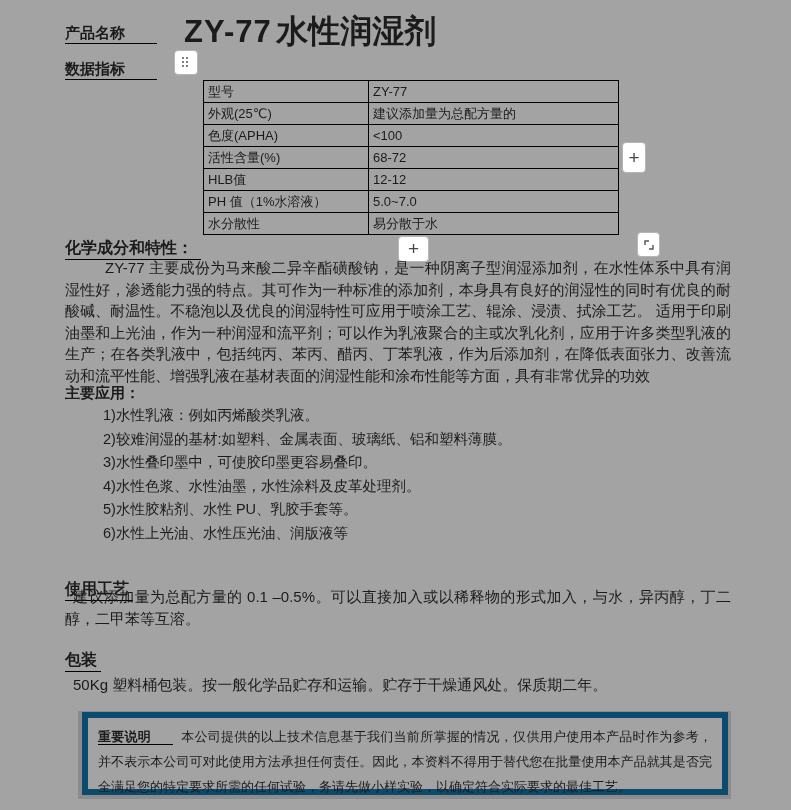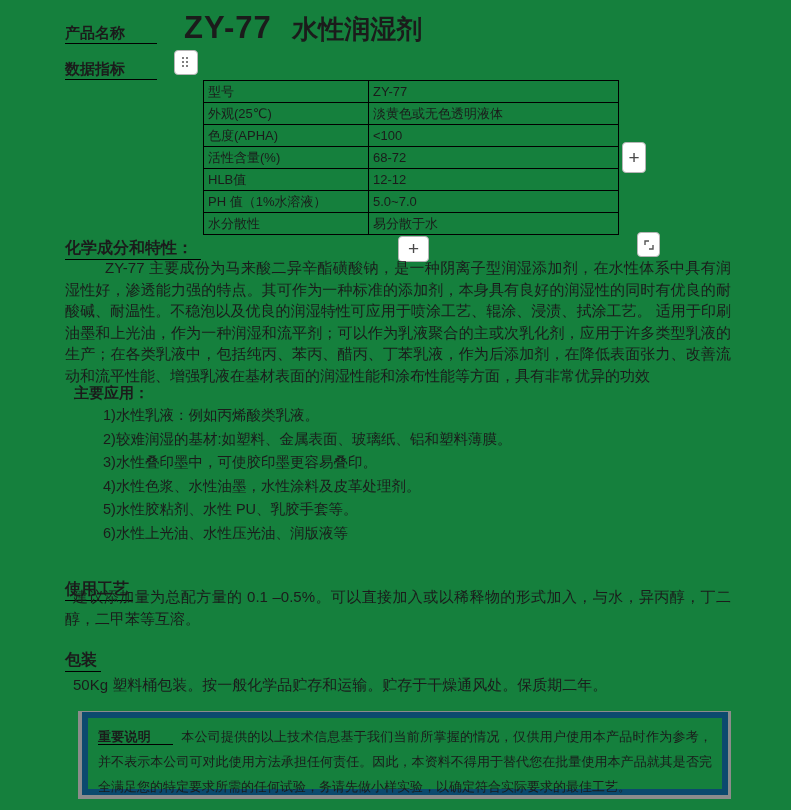--- a/index.html
+++ b/index.html
@@ -1,34 +1,34 @@
 <!DOCTYPE html>
 <html><head>
 <meta charset="utf-8">
 <style>
   html,body{margin:0;padding:0;background:#ffffff;}
   #page{
     position:relative;
     width:791px;height:810px;
-    background:#15803d;
+    background:#a3a3a3;
     font-family:"Liberation Sans","DejaVu Sans",sans-serif;
     color:#1b1b1b;
     overflow:hidden;
   }
   .abs{position:absolute;}
   .ul-head{
     font-weight:bold;
     border-bottom:1px solid #000;
     display:inline-block;
   }
   
   .product-label{left:65px;top:24px;font-size:15px;padding-right:32px;}
   .big-title{left:184px;top:10px;white-space:nowrap;}
   .big-title .code{font-size:31px;font-weight:bold;letter-spacing:1px;}
-  .big-title .name{font-size:26px;font-weight:bold;margin-left:16px;}
+  .big-title .name{font-size:32px;font-weight:bold;margin-left:0;}
   .data-label{left:65px;top:60px;font-size:15px;padding-right:32px;}
 
   
   .ctrl-btn{
     position:absolute;
     background:#fff;
     border:1px solid #b5b5b5;
     border-radius:4px;
     display:flex;align-items:center;justify-content:center;
     color:#4a4a4a;
@@ -61,21 +61,21 @@
   
   .section-head{font-size:16px;}
   .chem-head{left:65px;top:238px;padding-right:8px;}
   .para{
     position:absolute;
     width:666px;left:65px;
     font-size:15px;line-height:21.5px;
     text-align:justify;
   }
   .chem-para{top:257px;text-indent:40px;}
-  .apps-head{left:74px;top:384px;font-size:15px;font-weight:bold;}
+  .apps-head{left:65px;top:384px;font-size:15px;font-weight:bold;}
   .apps-list{left:103px;top:404px;font-size:14.5px;line-height:23.5px;}
   .usage-head{left:65px;top:563px;padding-right:4px;margin-top:16px;}
   .usage-para{top:586px;text-indent:8px;line-height:22px;}
   .pack-head{left:65px;top:650px;padding-right:4px;}
   .pack-para{top:674px;text-indent:8px;line-height:21px;}
 
   
   .notice-outer{
     position:absolute;left:78px;top:711px;width:653px;height:88px;
     border:solid #8c8c8c;border-width:1px 3px 4px 4px;
@@ -121,21 +121,21 @@
   </div>
 
   <table class="spec-table">
     <tbody>
       <tr>
         <td class="k">型号</td>
         <td class="v">ZY-77</td>
       </tr>
       <tr>
         <td class="k">外观(25℃)</td>
-        <td class="v">淡黄色或无色透明液体</td>
+        <td class="v">建议添加量为总配方量的</td>
       </tr>
       <tr>
         <td class="k">色度(APHA)</td>
         <td class="v">&lt;100</td>
       </tr>
       <tr>
         <td class="k">活性含量(%)</td>
         <td class="v">68-72</td>
       </tr>
       <tr>

